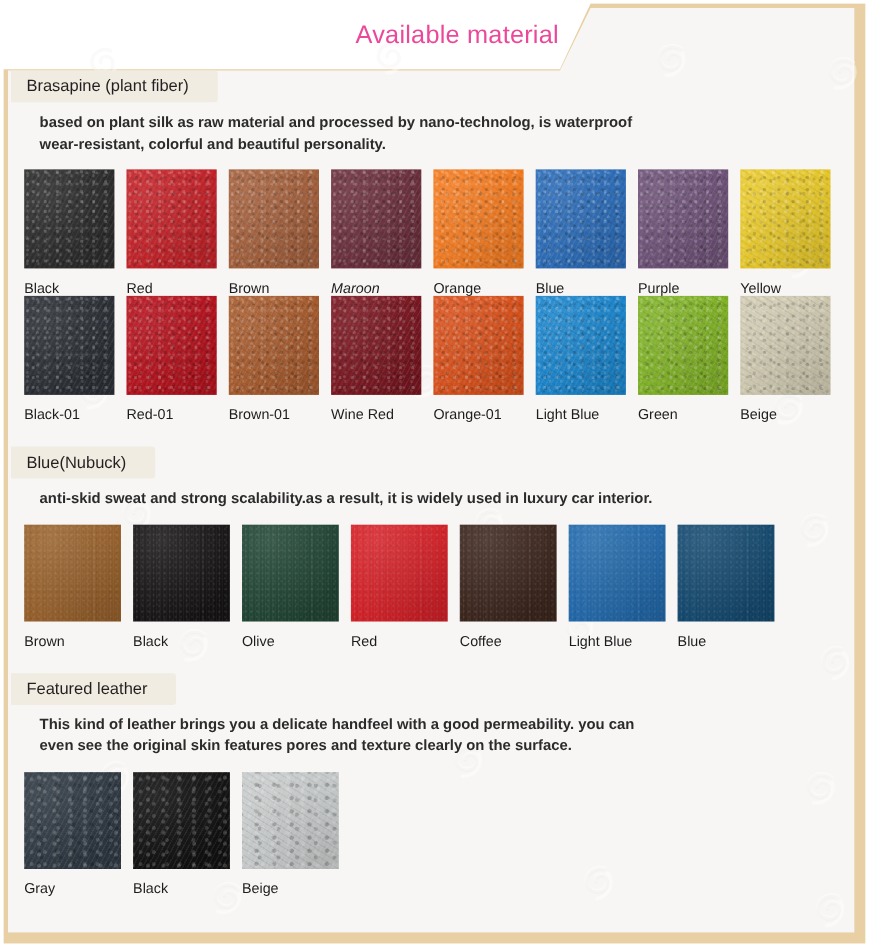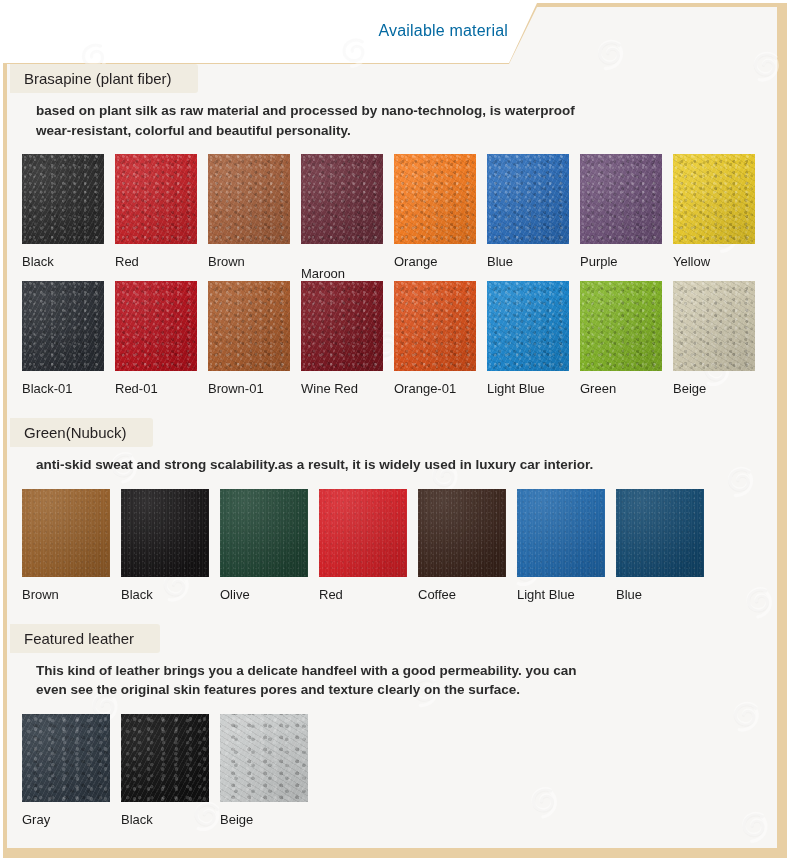--- a/index.html
+++ b/index.html
@@ -66,22 +66,22 @@
     width: 790px;
     height: 62px;
     display: flex;
     align-items: center;
     justify-content: flex-end;
     padding-right: 282px;
     box-sizing: border-box;
     z-index: 5;
   }
   .title-text {
-    font-size: 16px;
-    color: #0369a1;
+    font-size: 23px;
+    color: #ec4899;
     letter-spacing: 0.2px;
     white-space: nowrap;
   }
 
   
   .wm {
     position: absolute;
     z-index: 1;
     pointer-events: none;
     opacity: 0.5;
@@ -425,21 +425,21 @@
           <div class="swatch-cell">
             <div class="swatch grain grain" style="width: 82px; height: 90px; background: rgb(195, 33, 39);"></div>
             <div class="swatch-label" style="margin-top: 10px;">Red</div>
           </div>
           <div class="swatch-cell">
             <div class="swatch grain grain" style="width: 82px; height: 90px; background: rgb(164, 96, 60);"></div>
             <div class="swatch-label" style="margin-top: 10px;">Brown</div>
           </div>
           <div class="swatch-cell">
             <div class="swatch grain grain" style="width: 82px; height: 90px; background: rgb(107, 47, 60);"></div>
-            <div class="swatch-label" style="margin-top: 22px;">Maroon</div>
+            <div class="swatch-label" style="margin-top: 10px; font-style: italic;">Maroon</div>
           </div>
           <div class="swatch-cell">
             <div class="swatch grain grain" style="width: 82px; height: 90px; background: rgb(244, 123, 32);"></div>
             <div class="swatch-label" style="margin-top: 10px;">Orange</div>
           </div>
           <div class="swatch-cell">
             <div class="swatch grain grain" style="width: 82px; height: 90px; background: rgb(43, 108, 184);"></div>
             <div class="swatch-label" style="margin-top: 10px;">Blue</div>
           </div>
           <div class="swatch-cell">
@@ -477,21 +477,21 @@
           </div>
           <div class="swatch-cell">
             <div class="swatch grain grain" style="width: 82px; height: 90px; background: rgb(128, 178, 38);"></div>
             <div class="swatch-label" style="margin-top: 10px;">Green</div>
           </div>
           <div class="swatch-cell">
             <div class="swatch grain grain" style="width: 82px; height: 90px; background: rgb(207, 201, 176);"></div>
             <div class="swatch-label" style="margin-top: 10px;">Beige</div>
           </div>
         </div></div>
-      <div class="section" style="margin-top: 22px;"><div class="sec-head" style="background: rgb(240, 236, 225);">Green(Nubuck)</div><div class="sec-desc">anti-skid sweat and strong scalability.as a result, it is widely used in luxury car interior.</div><div class="swatch-row" style="gap: 11px; margin-top: 14px;">
+      <div class="section" style="margin-top: 22px;"><div class="sec-head" style="background: rgb(240, 236, 225);">Blue(Nubuck)</div><div class="sec-desc">anti-skid sweat and strong scalability.as a result, it is widely used in luxury car interior.</div><div class="swatch-row" style="gap: 11px; margin-top: 14px;">
           <div class="swatch-cell">
             <div class="swatch grain suede" style="width: 88px; height: 88px; background: rgb(151, 96, 42);"></div>
             <div class="swatch-label" style="margin-top: 10px;">Brown</div>
           </div>
           <div class="swatch-cell">
             <div class="swatch grain suede" style="width: 88px; height: 88px; background: rgb(21, 19, 20);"></div>
             <div class="swatch-label" style="margin-top: 10px;">Black</div>
           </div>
           <div class="swatch-cell">
             <div class="swatch grain suede" style="width: 88px; height: 88px; background: rgb(31, 68, 51);"></div>

